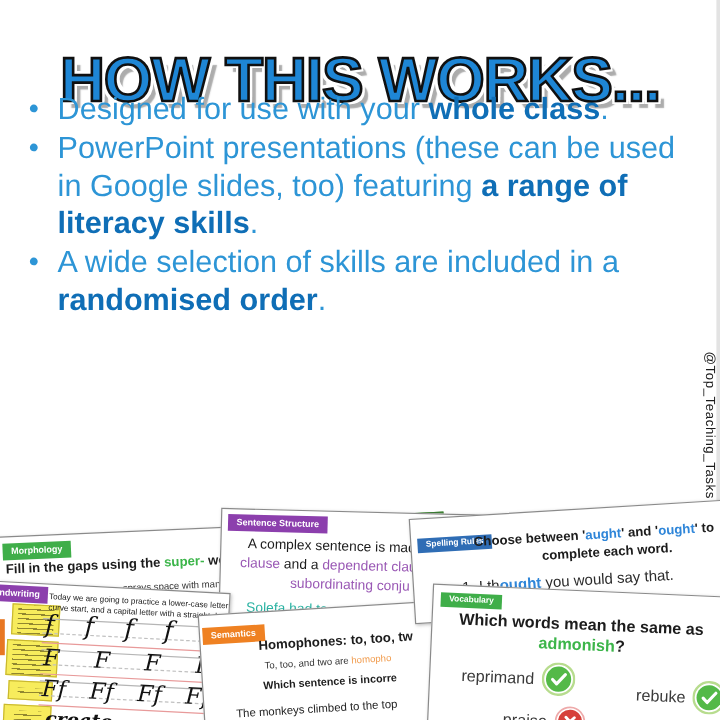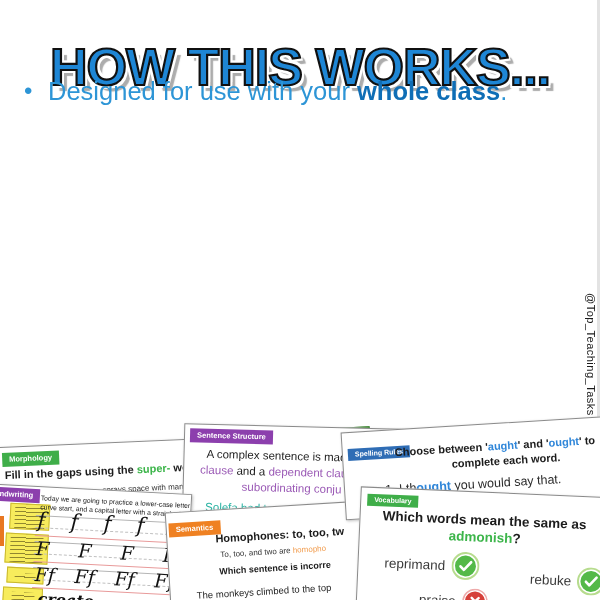--- a/index.html
+++ b/index.html
@@ -112,20 +112,22 @@
 </style>
 </head>
 <body>
 
 <div class="stage">
 
   <h1 class="title">HOW THIS WORKS...</h1>
 
   <ul class="bullets">
     <li><span>Designed for use with your </span><span class="b">whole class</span><span>.</span></li>
+    <li><span>PowerPoint presentations (these can be used in Google slides, too) featuring </span><span class="b">a range of literacy skills</span><span>.</span></li>
+    <li><span>A wide selection of skills are included in a </span><span class="b">randomised order</span><span>.</span></li>
   </ul>
 
   <div class="watermark">@Top_Teaching_Tasks</div>
 
   <div class="sliver-green"></div>
   <div class="sliver-orange"></div>
 
   <div class="card card-morph">
     <span class="tag green">Morphology</span>
     <div class="runline head bold"><span>Fill in the gaps using the </span><span class="c-green">super-</span><span> words in</span></div>

